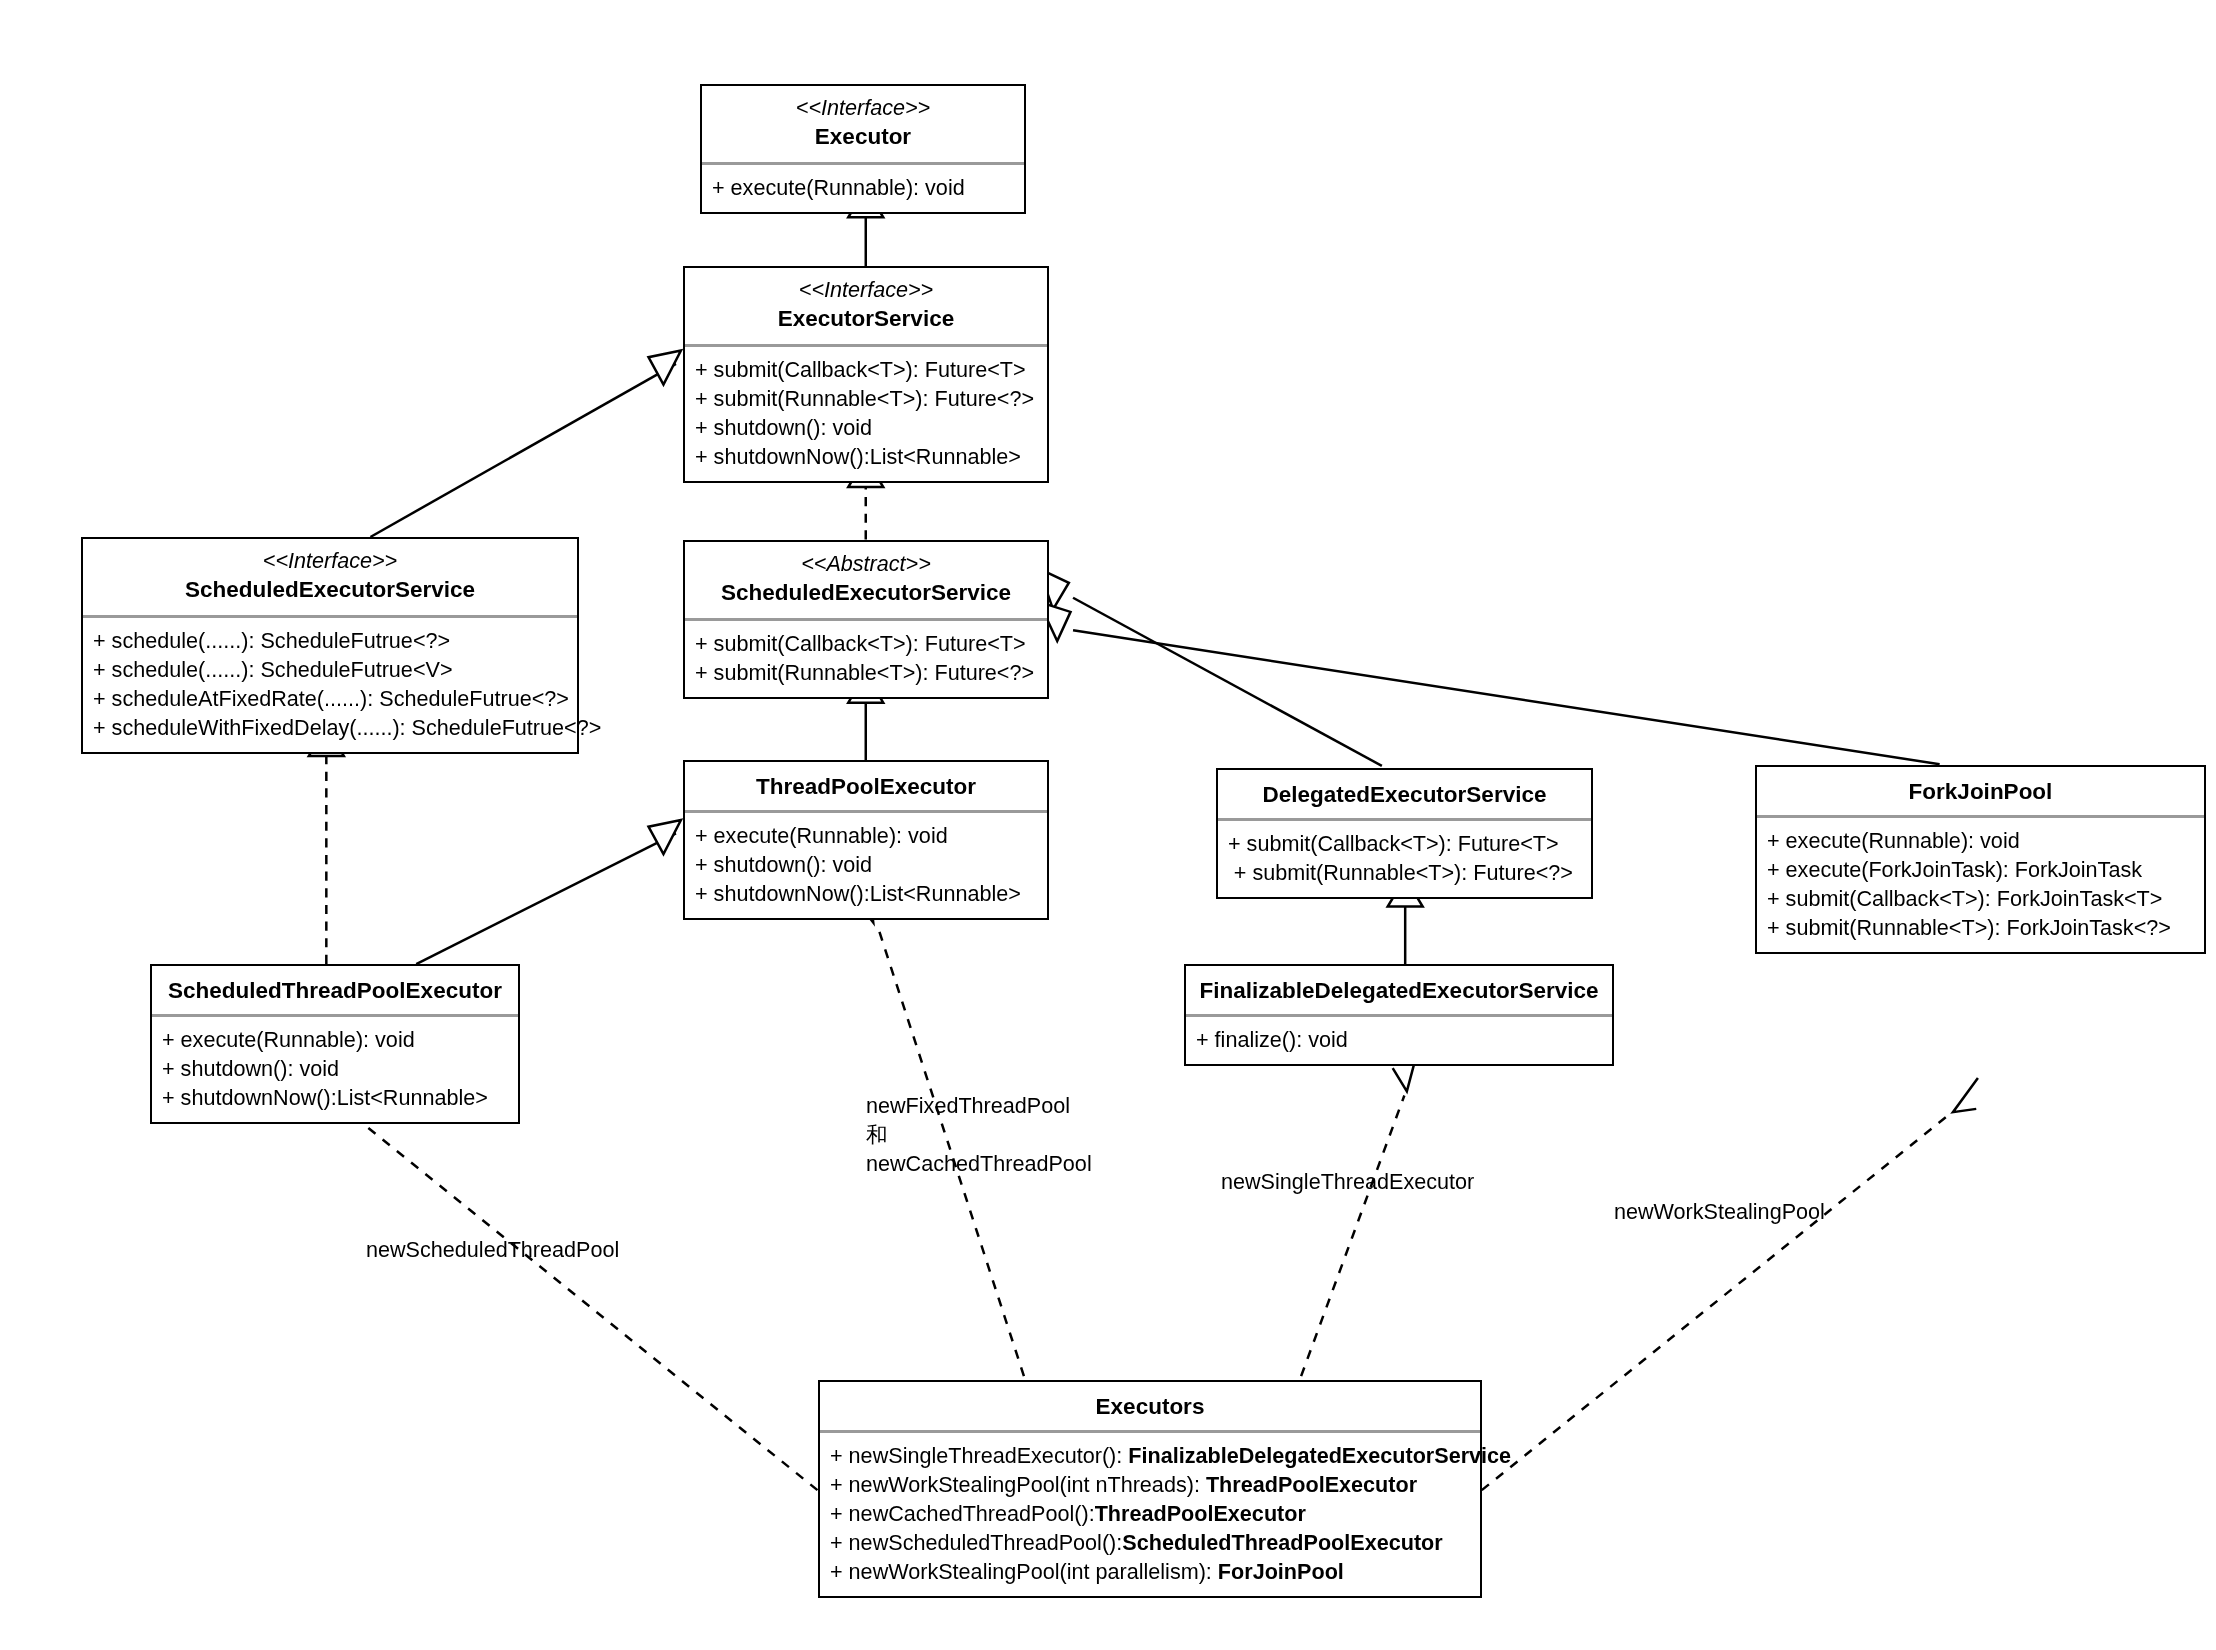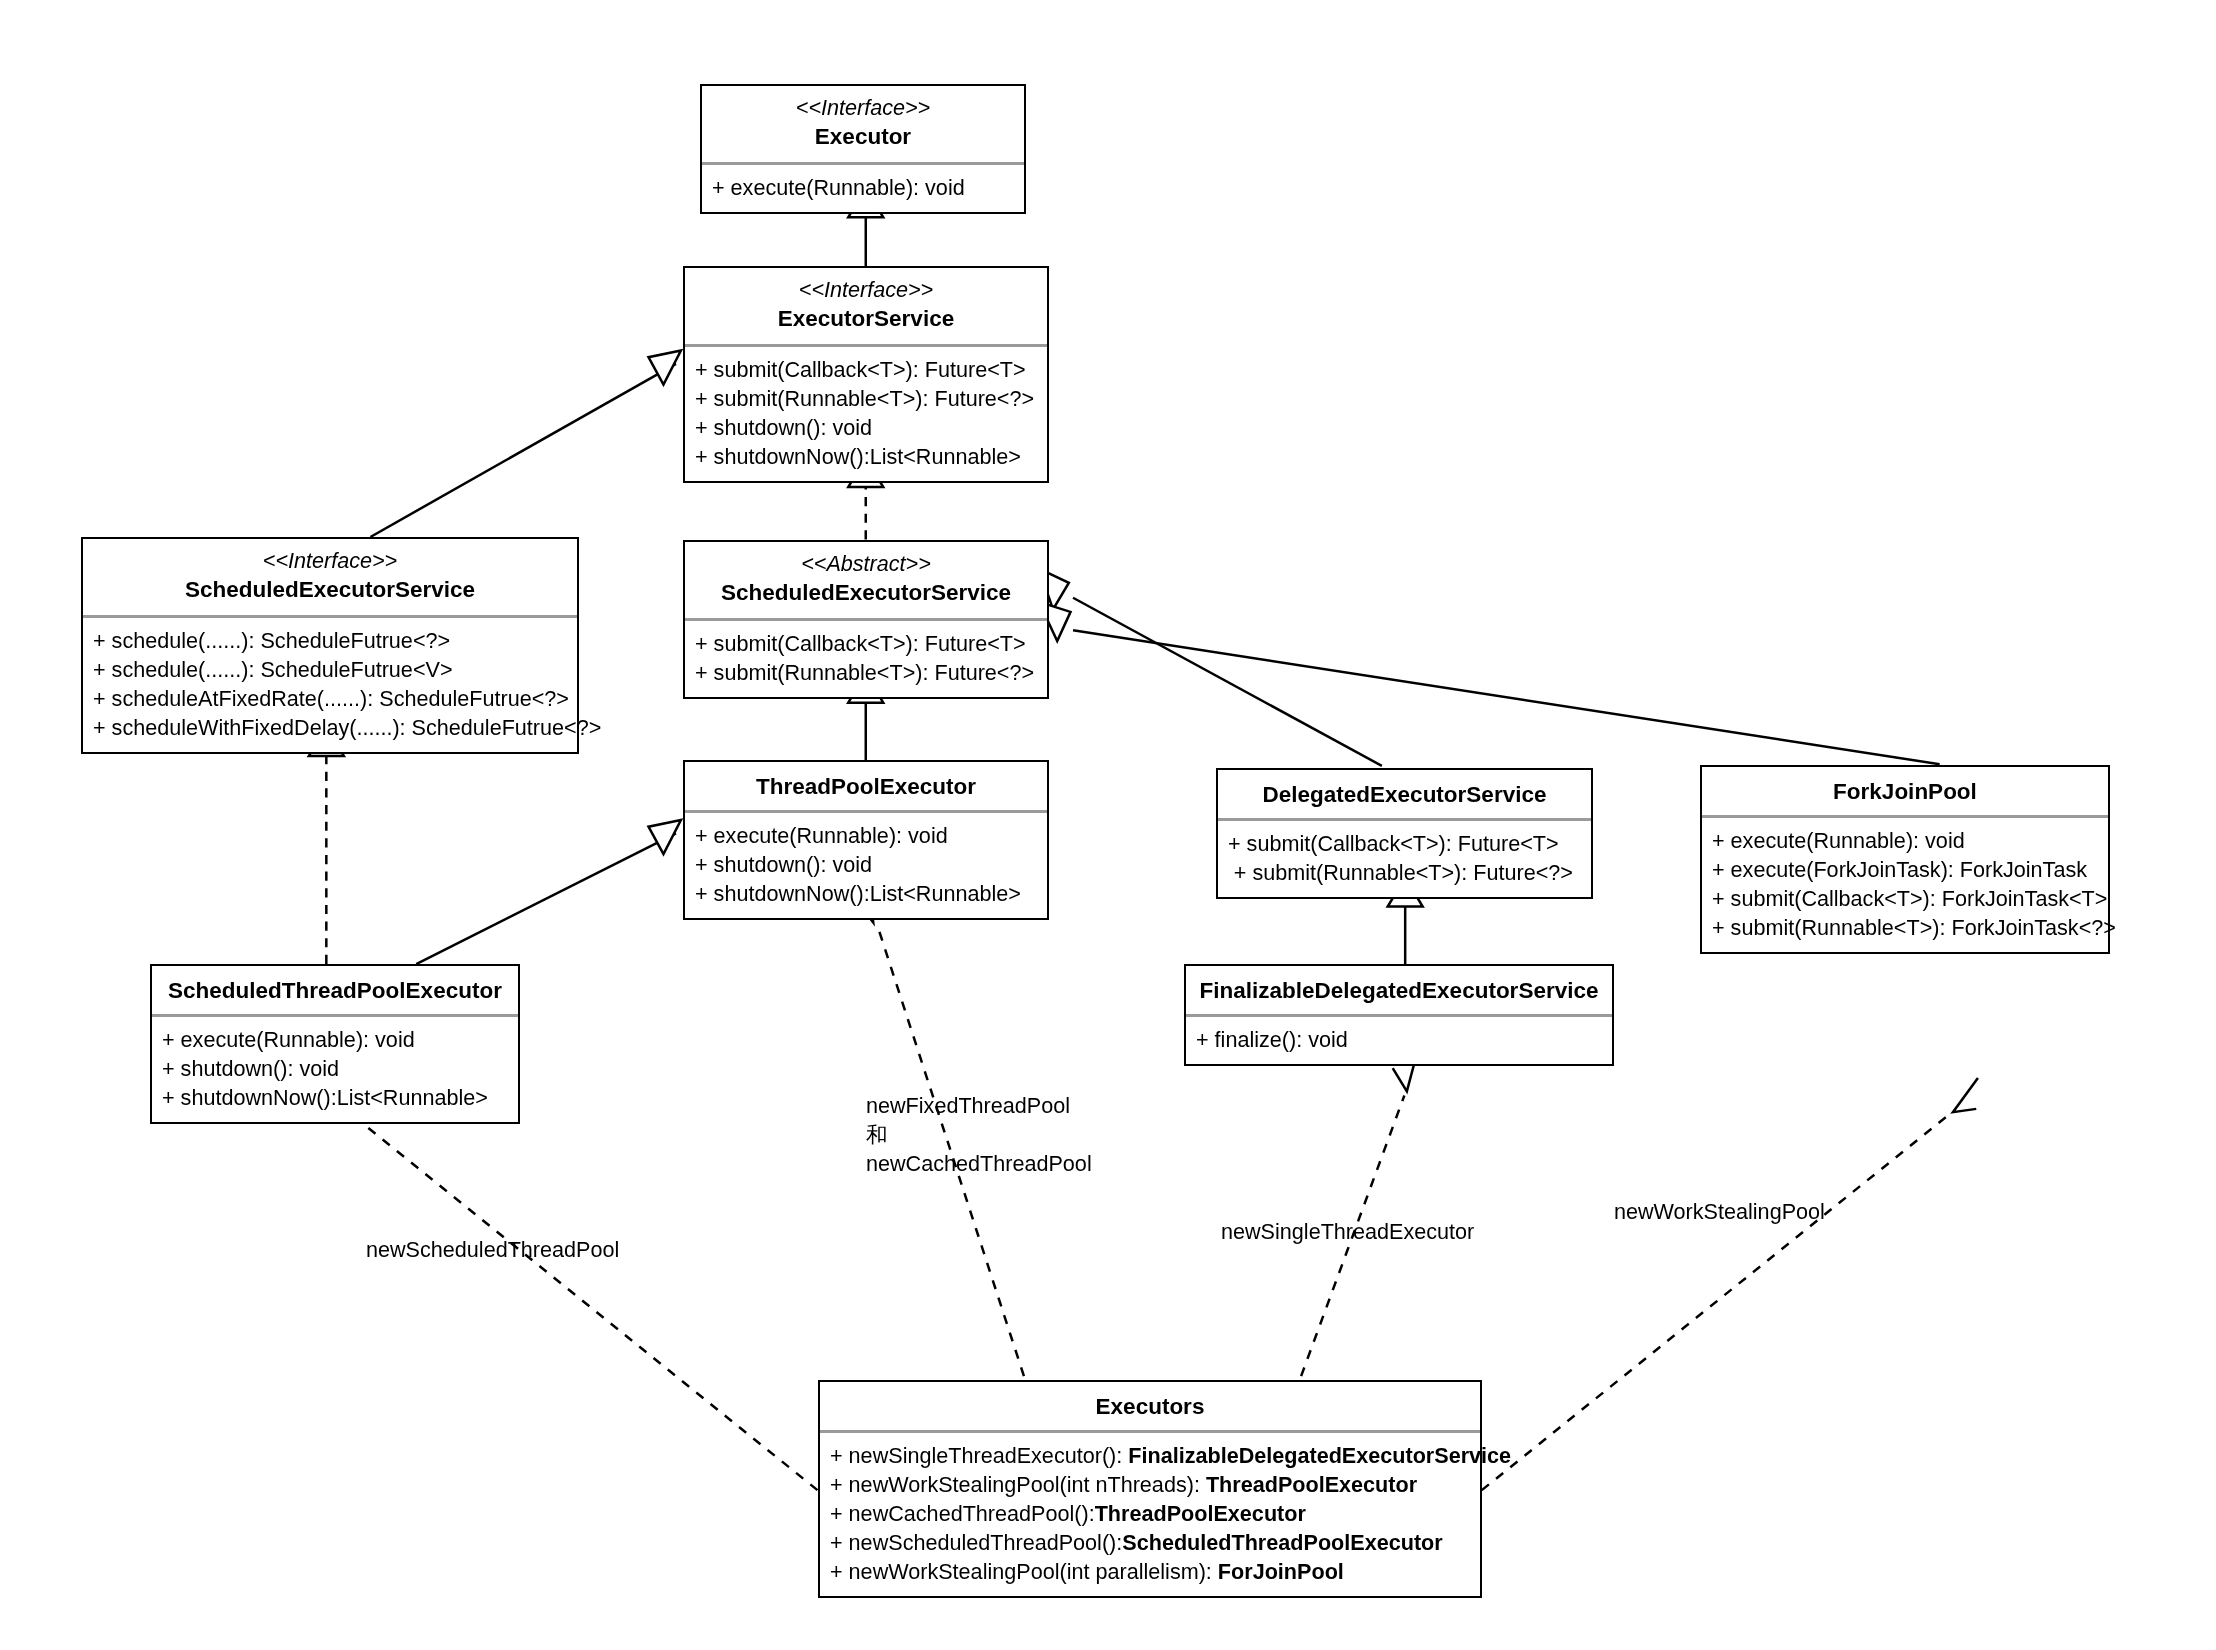--- a/index.html
+++ b/index.html
@@ -217,21 +217,21 @@
     <div class="uml-header" style="padding-top:10px; padding-bottom:8.3px;">
       <span class="uml-name">DelegatedExecutorService</span>
     </div>
     <div class="uml-divider"></div>
     <div class="uml-members">
       <div class="uml-member">+ submit(Callback&lt;T&gt;): Future&lt;T&gt;</div>
       <div class="uml-member indented"> + submit(Runnable&lt;T&gt;): Future&lt;?&gt;</div>
     </div>
   </div>
 
-  <div class="uml-class" style="left:1700px; top:765px; width:410px;">
+  <div class="uml-class" style="left:1755px; top:765px; width:451px;">
     <div class="uml-header" style="padding-top:10px; padding-bottom:8.3px;">
       <span class="uml-name">ForkJoinPool</span>
     </div>
     <div class="uml-divider"></div>
     <div class="uml-members">
       <div class="uml-member">+ execute(Runnable): void</div>
       <div class="uml-member">+ execute(ForkJoinTask): ForkJoinTask</div>
       <div class="uml-member">+ submit(Callback&lt;T&gt;): ForkJoinTask&lt;T&gt;</div>
       <div class="uml-member">+ submit(Runnable&lt;T&gt;): ForkJoinTask&lt;?&gt;</div>
     </div>
@@ -282,18 +282,18 @@
       </div>
     </div>
   </div>
 
   <div class="edge-label" style="left: 866px; top: 1091px; width: 316px; white-space: pre-line;">newFixedThreadPool
 和
 newCachedThreadPool</div>
 
   <div class="edge-label" style="left: 366px; top: 1235px; width: 333px; text-align: left; white-space: pre-line;">newScheduledThreadPool</div>
 
-  <div class="edge-label" style="left: 1221px; top: 1217px; width: 333px; text-align: left; white-space: pre-line;">newSingleThreadExecutor</div>
+  <div class="edge-label" style="left: 1221px; top: 1167px; width: 333px; text-align: left; white-space: pre-line;">newSingleThreadExecutor</div>
 
   <div class="edge-label" style="left: 1614px; top: 1197px; width: 333px; text-align: left; white-space: pre-line;">newWorkStealingPool</div>
 
 </div>
 
 
 </body></html>

